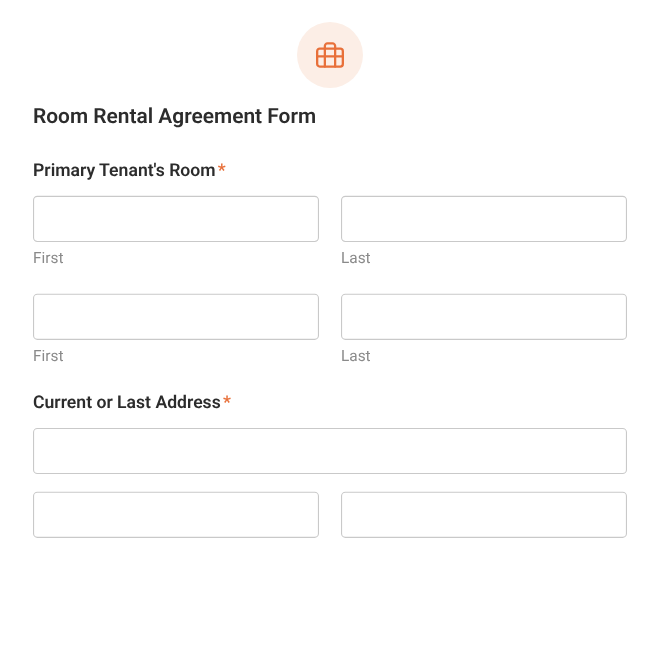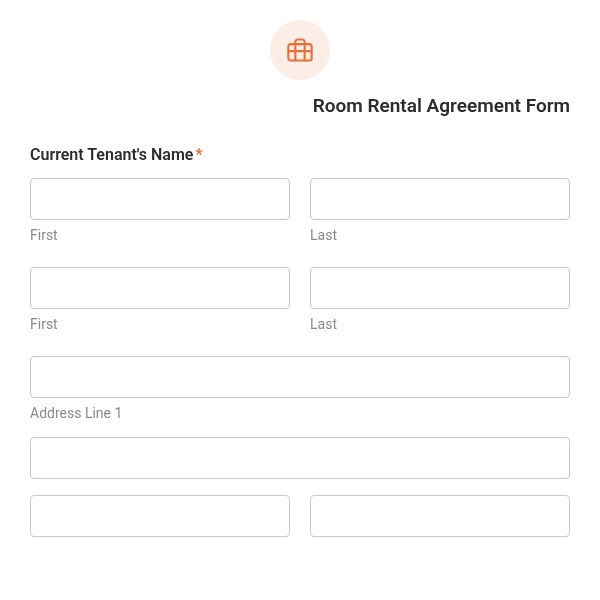--- a/index.html
+++ b/index.html
@@ -22,21 +22,21 @@
 .icon-circle {
   width: 60px;
   height: 60px;
   border-radius: 50%;
   background: #fceee6;
   display: flex;
   align-items: center;
   justify-content: center;
 }
 .form-title {
-  text-align: right;
+  text-align: left;
   font-size: 19px;
   font-weight: 600;
   color: #2c2c2c;
   margin-bottom: 28px;
 }
 .field-group {
   margin-bottom: 24px;
 }
 .field-label {
   font-size: 16px;
@@ -94,21 +94,21 @@
         <path d="M16 21V5a2 2 0 0 0-2-2h-4a2 2 0 0 0-2 2v16"></path>
         <line x1="2" y1="13" x2="22" y2="13"></line>
       </svg>
     </div>
   </div>
 
   <h1 class="form-title">Room Rental Agreement Form</h1>
 
   <div class="field-group">
     <label class="field-label">
-      <span>Current Tenant's Name</span><span class="required">*</span>
+      <span>Primary Tenant's Room</span><span class="required">*</span>
     </label>
     <div class="input-row">
       <div class="input-col">
         <input type="text" class="text-input" style="">
         <span class="sublabel">First</span>
       </div>
       <div class="input-col">
         <input type="text" class="text-input" style="">
         <span class="sublabel">Last</span>
       </div>
@@ -122,24 +122,23 @@
         <span class="sublabel">First</span>
       </div>
       <div class="input-col">
         <input type="text" class="text-input" style="">
         <span class="sublabel">Last</span>
       </div>
     </div>
   </div>
 
   <div class="field-group address-block">
-    <div class="address-line">
-      <input type="text" class="text-input input-full" style="">
-      <span class="sublabel">Address Line 1</span>
-    </div>
+    <label class="field-label">
+      <span>Current or Last Address</span><span class="required">*</span>
+    </label>
     <div class="address-line">
       <input type="text" class="text-input input-full" style="">
     </div>
     <div class="input-row">
       <div class="input-col">
         <input type="text" class="text-input" style="">
       </div>
       <div class="input-col">
         <input type="text" class="text-input" style="">
       </div>

